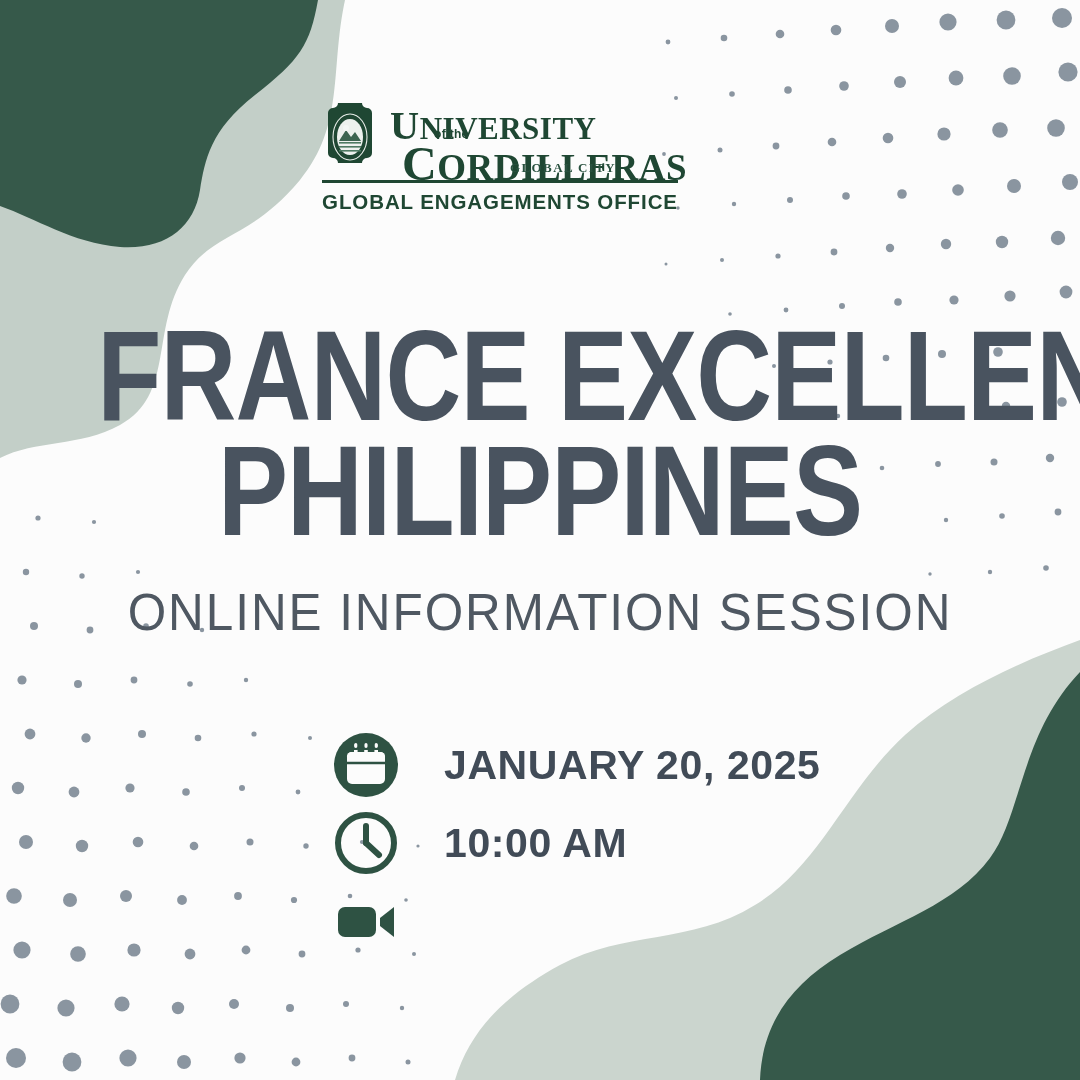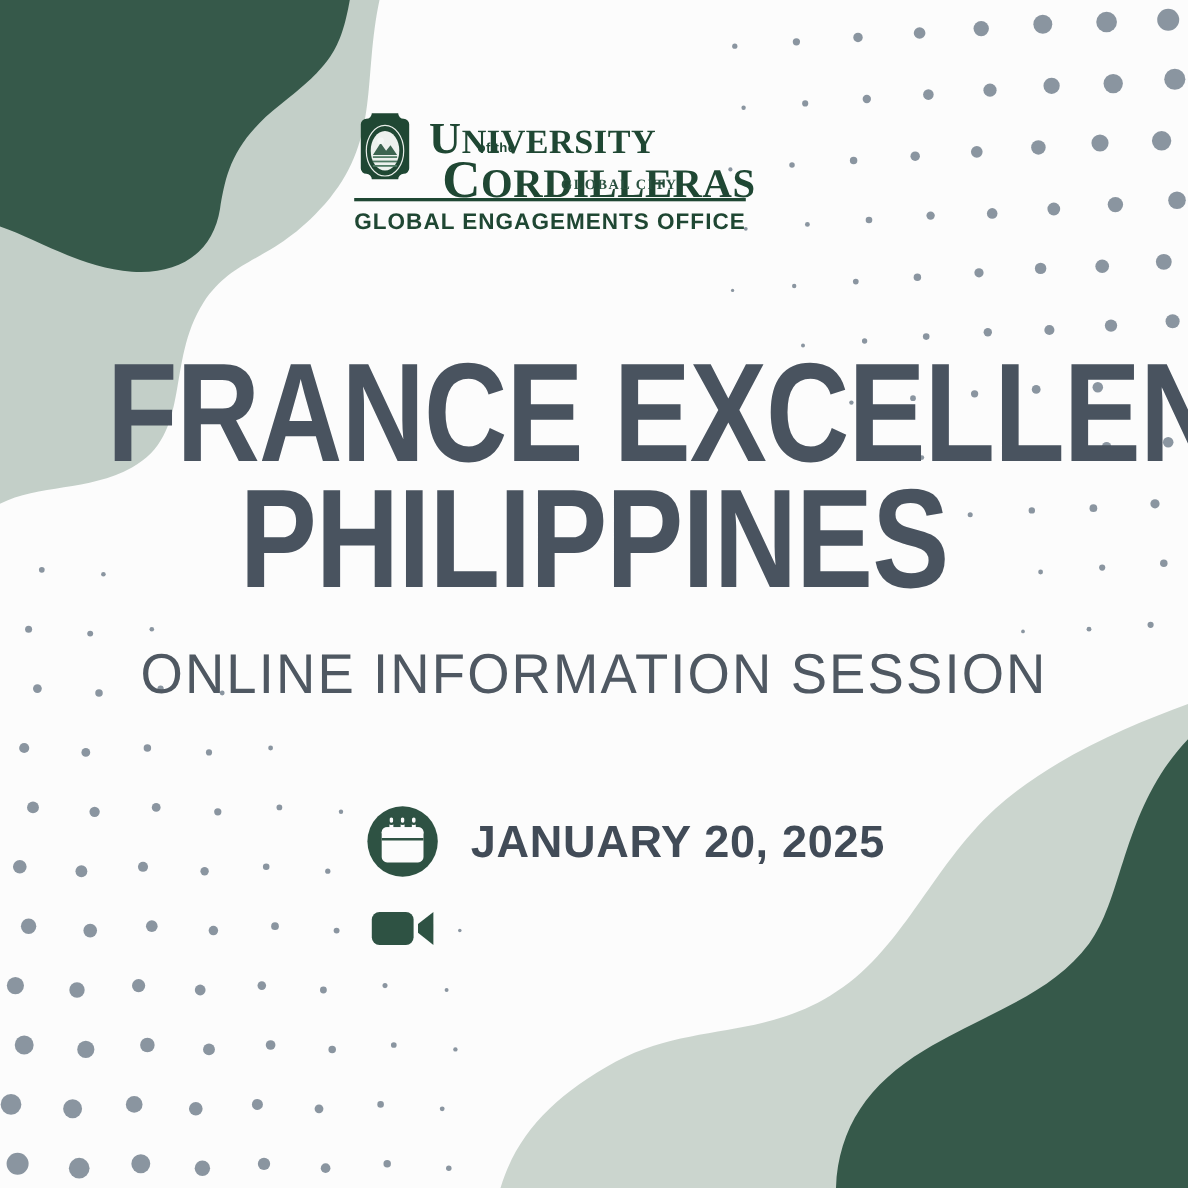--- a/index.html
+++ b/index.html
@@ -153,21 +153,21 @@
   #details {
     position: absolute;
     left: 330px;
     top: 726px;
     width: 620px;
   }
   .detail-row {
     display: flex;
     align-items: center;
     height: 78px;
-    gap: 26px;
+    gap: 42px;
   }
   .detail-icon {
     width: 72px;
     height: 72px;
     flex: 0 0 auto;
     display: flex;
     align-items: center;
     justify-content: center;
   }
   .detail-text {
@@ -398,20 +398,30 @@
           <rect x="32.2" y="11" width="3.6" height="12" rx="1.8" fill="#FCFCFC"></rect>
           <rect x="42.4" y="11" width="3.6" height="12" rx="1.8" fill="#FCFCFC"></rect>
           <rect x="21" y="11" width="5.6" height="7" rx="2.8" fill="none" stroke="#2E5243" stroke-width="2.2"></rect>
           <rect x="31.2" y="11" width="5.6" height="7" rx="2.8" fill="none" stroke="#2E5243" stroke-width="2.2"></rect>
           <rect x="41.4" y="11" width="5.6" height="7" rx="2.8" fill="none" stroke="#2E5243" stroke-width="2.2"></rect>
         </svg>
       </span>
       <span class="detail-text">JANUARY 20, 2025</span>
     </div>
 
+    <div class="detail-row">
+      <span class="detail-icon">
+        <svg width="68" height="68" viewBox="0 0 68 68">
+          <circle cx="34" cy="34" r="28" fill="none" stroke="#2E5243" stroke-width="6"></circle>
+          <line x1="34" y1="34" x2="34" y2="17" stroke="#2E5243" stroke-width="6" stroke-linecap="round"></line>
+          <line x1="34" y1="34" x2="47" y2="46" stroke="#2E5243" stroke-width="6" stroke-linecap="round"></line>
+        </svg>
+      </span>
+      <span class="detail-text">10:00 AM</span>
+    </div>
 
     <div class="detail-row">
       <span class="detail-icon">
         <svg width="68" height="68" viewBox="0 0 68 68">
           <rect x="6" y="20" width="38" height="30" rx="7" fill="#2E5243"></rect>
           <path d="M62,20 L48,31 L48,39 L62,50 Z" fill="#2E5243"></path>
         </svg>
       </span>
     </div>
 

